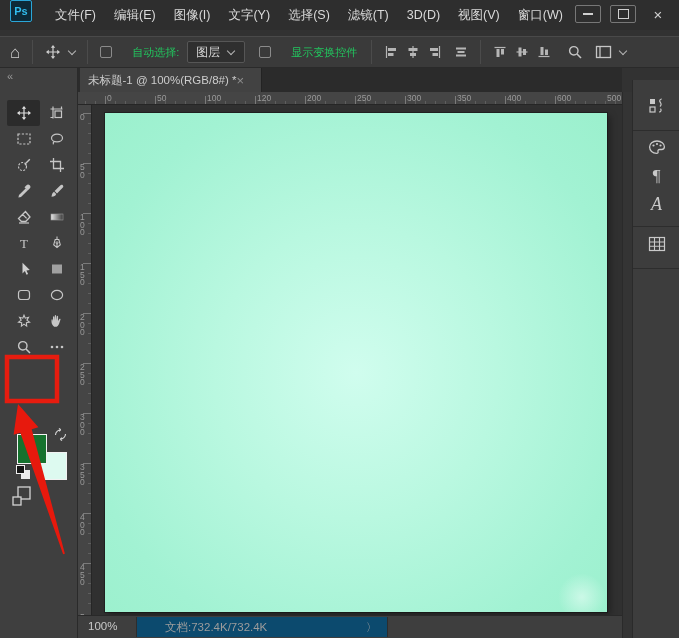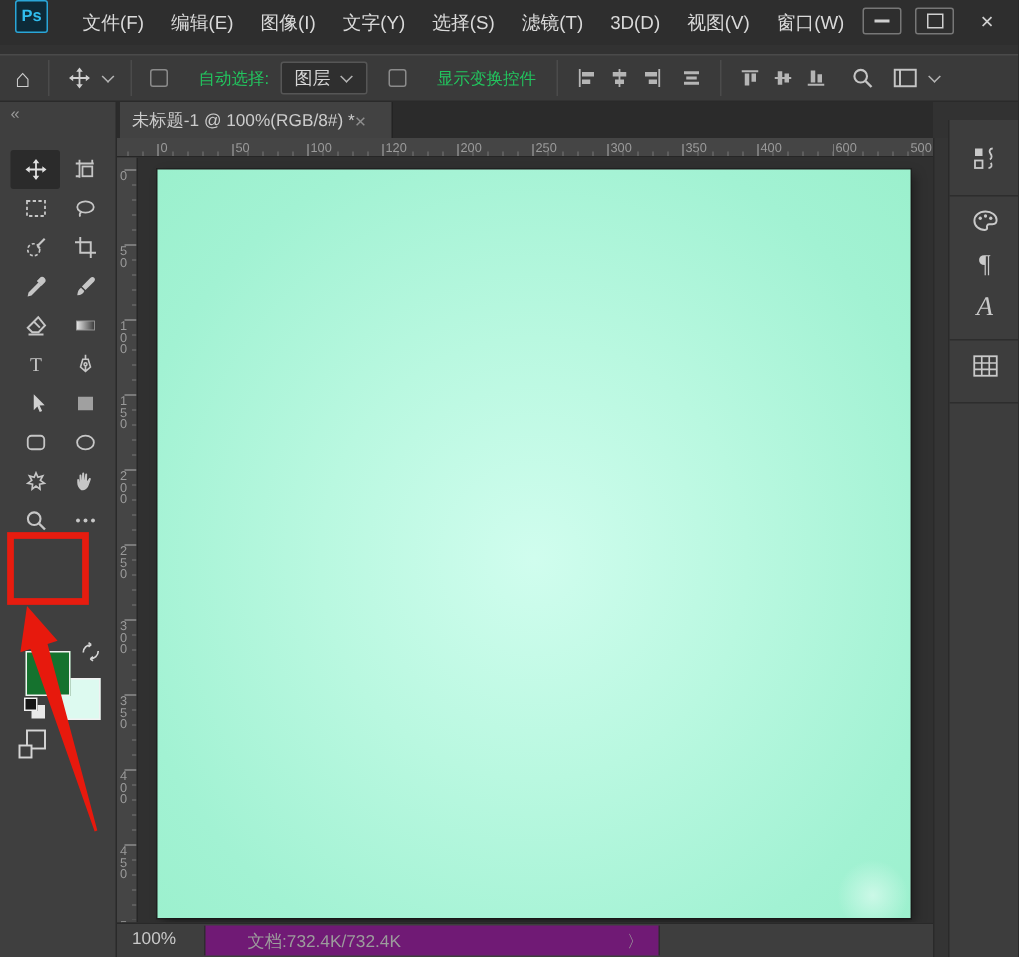--- a/index.html
+++ b/index.html
@@ -99,21 +99,21 @@
   .rail-icon { position:absolute; left:0; width:47px; display:flex; justify-content:center;
                color:#c9c9c9; }
   .rail-sep { position:absolute; left:0; width:47px; height:1px; background:#2d2d2d; }
   .glyph-icon { font-size:17px; color:#c9c9c9; font-family:"Liberation Serif","DejaVu Serif",serif; }
   .glyph-icon.italic { font-style:italic; font-size:18px; }
 
   
   .statusbar { position:absolute; left:78px; top:615px; width:544px; height:23px; background:#3e3e3e;
                border-top:1px solid #292929; }
   .zoom-level { position:absolute; left:10px; top:4px; font-size:11.5px; color:#c9c9c9; }
-  .doc-field { position:absolute; left:58px; top:1px; width:304px; height:20px; background:#701a75;
+  .doc-field { position:absolute; left:58px; top:1px; width:252px; height:20px; background:#0c4a6e;
                border-left:1px solid #2d2d2d; border-right:1px solid #2d2d2d;
                display:flex; align-items:center; }
   .doc-text { margin-left:28px; font-size:11.5px; color:#9c9c9c; }
   .doc-chev { position:absolute; right:10px; font-size:11px; color:#9c9c9c; }
 
   
   .annotation { position:absolute; left:0; top:350px; width:90px; height:230px; pointer-events:none; z-index:50; }
 </style>
 </head>
 <body>

